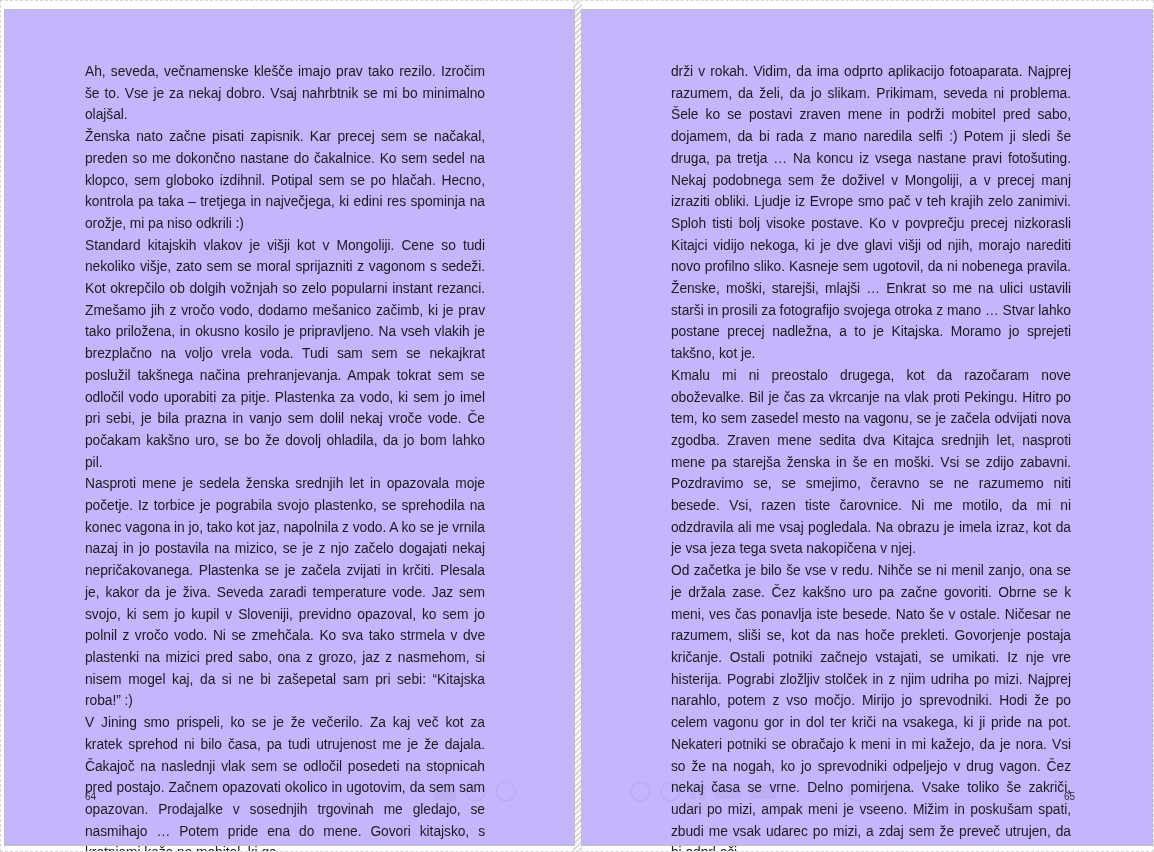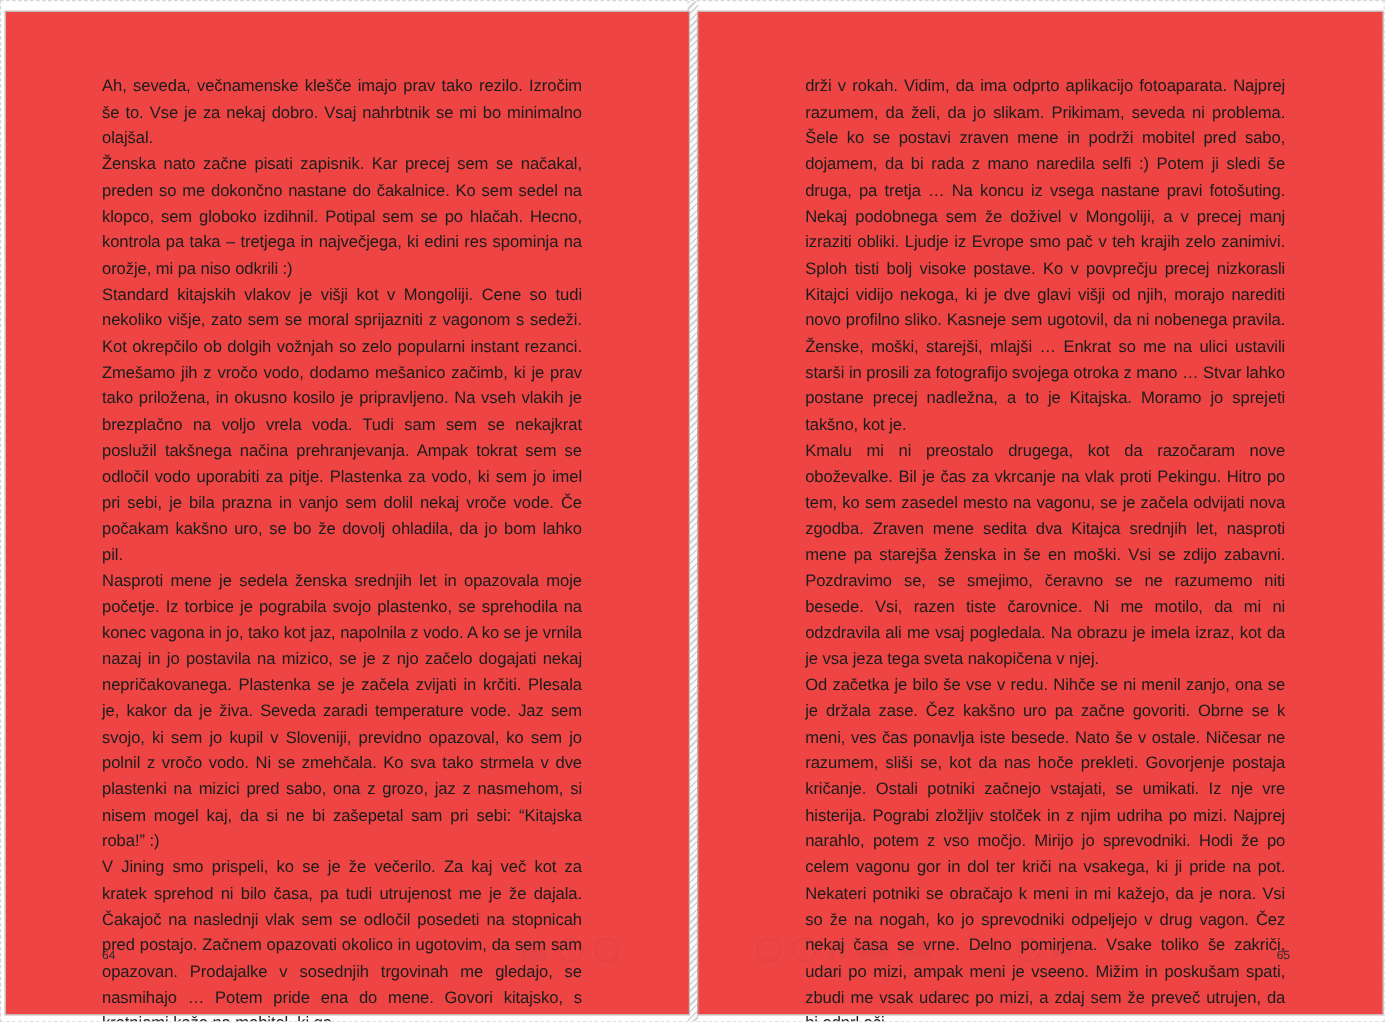--- a/index.html
+++ b/index.html
@@ -12,21 +12,21 @@
     font-family:"Liberation Sans","DejaVu Sans",sans-serif;
     overflow:hidden;
   }
   .gap-hatch {
     position:absolute; left:572px; top:0; width:9px; height:852px;
     background-color:#fafafa;
     background-image:repeating-linear-gradient(135deg, rgba(175,175,175,.5) 0 1.5px, transparent 1.5px 4px);
   }
   .page {
     position:absolute; top:8px; height:837px;
-    background:#ef4444;
+    background:#c4b5fd;
     border:1px solid #bfbfbf;
     box-sizing:border-box;
   }
   .page-left  { left:3px;   width:571px; }
   .page-right { left:580px; width:572px; }
   .text {
     position:absolute; top:51px; width:400px;
     font-size:13.8px; line-height:21.7px;
     color:#1c1c1c;
     text-align:justify;

